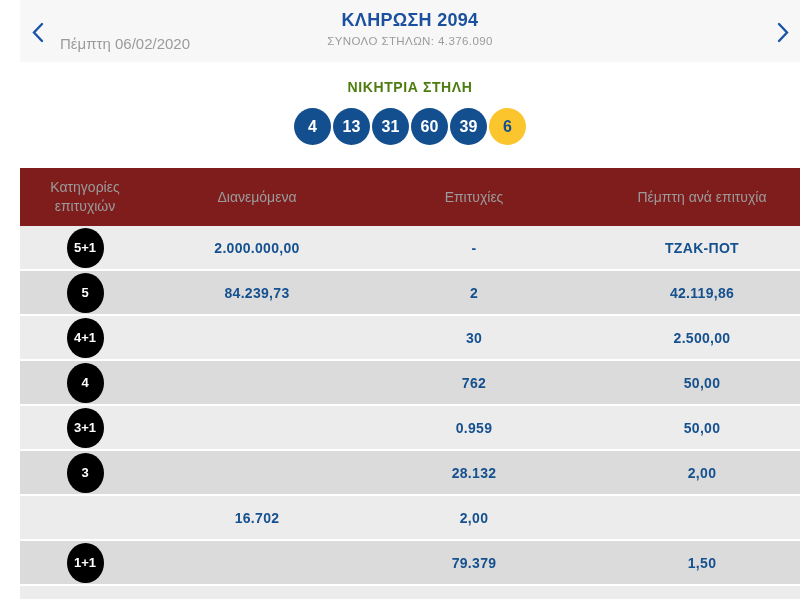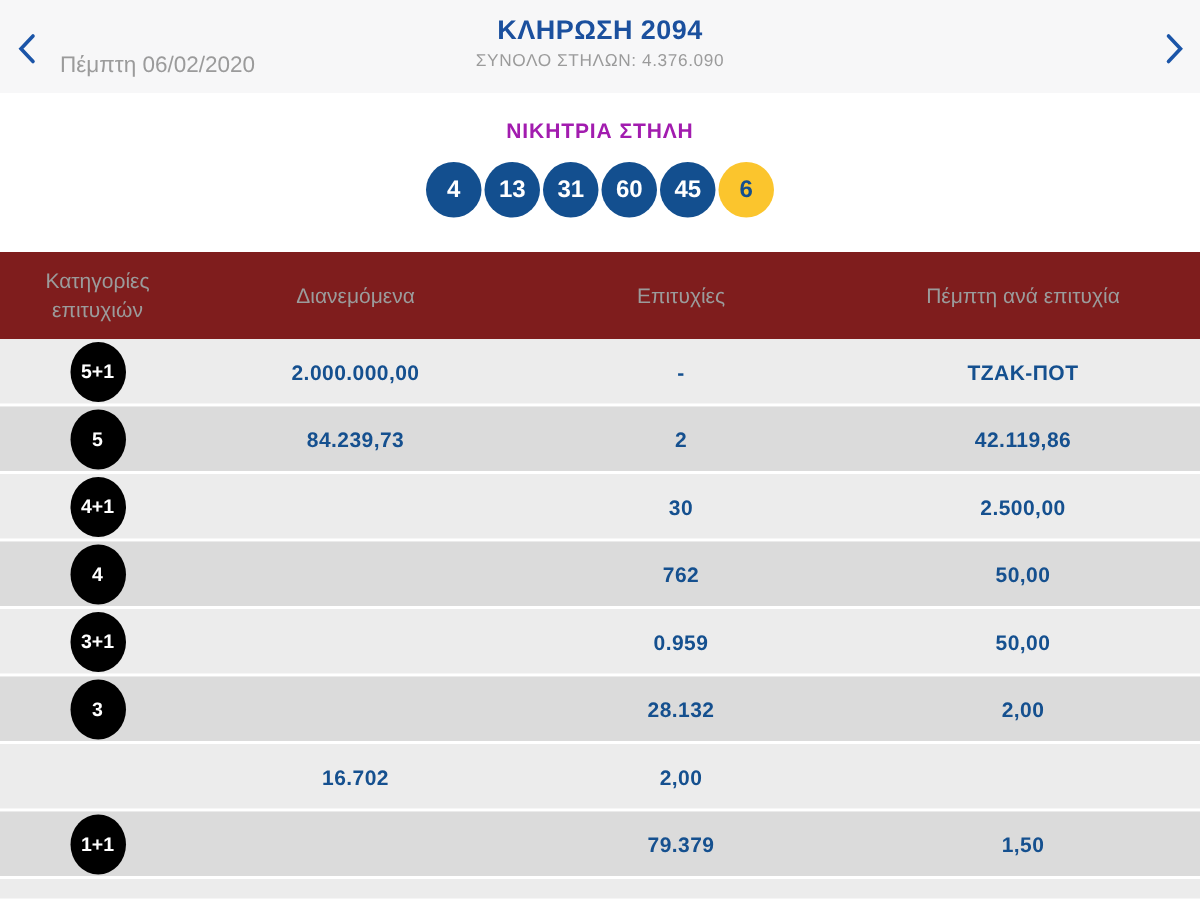--- a/index.html
+++ b/index.html
@@ -5,20 +5,21 @@
   * { margin: 0; padding: 0; box-sizing: border-box; }
   html, body { background: #fff; }
   body { font-family: "Liberation Sans", sans-serif; }
 
   .page {
     width: 800px;
     height: 615px;
     overflow: hidden;
     background: #fff;
     position: relative;
+    padding-left: 20px;
   }
 
   
   .draw-header {
     height: 62px;
     background: #f7f7f8;
     position: relative;
     text-align: center;
   }
   .draw-title {
@@ -60,21 +61,21 @@
   
   .winning-section {
     height: 106px;
     background: #ffffff;
     text-align: center;
   }
   .winning-title {
     padding-top: 17px;
     font-size: 14px;
     font-weight: bold;
-    color: #a21caf;
+    color: #4d7c0f;
     letter-spacing: 0.6px;
   }
   .balls {
     margin-top: 13px;
     display: flex;
     justify-content: center;
     gap: 2px;
   }
   .ball {
     width: 37px;
@@ -165,21 +166,21 @@
     </button>
   </div>
 
   <div class="winning-section">
     <div class="winning-title">ΝΙΚΗΤΡΙΑ ΣΤΗΛΗ</div>
     <div class="balls">
       <div class="ball">4</div>
       <div class="ball">13</div>
       <div class="ball">31</div>
       <div class="ball">60</div>
-      <div class="ball">45</div>
+      <div class="ball">39</div>
       <div class="ball joker">6</div>
     </div>
   </div>
 
   <div class="grid-row table-header">
     <div class="col-category">Κατηγορίες επιτυχιών</div>
     <div>Διανεμόμενα</div>
     <div>Επιτυχίες</div>
     <div>Πέμπτη ανά επιτυχία</div>
   </div>

